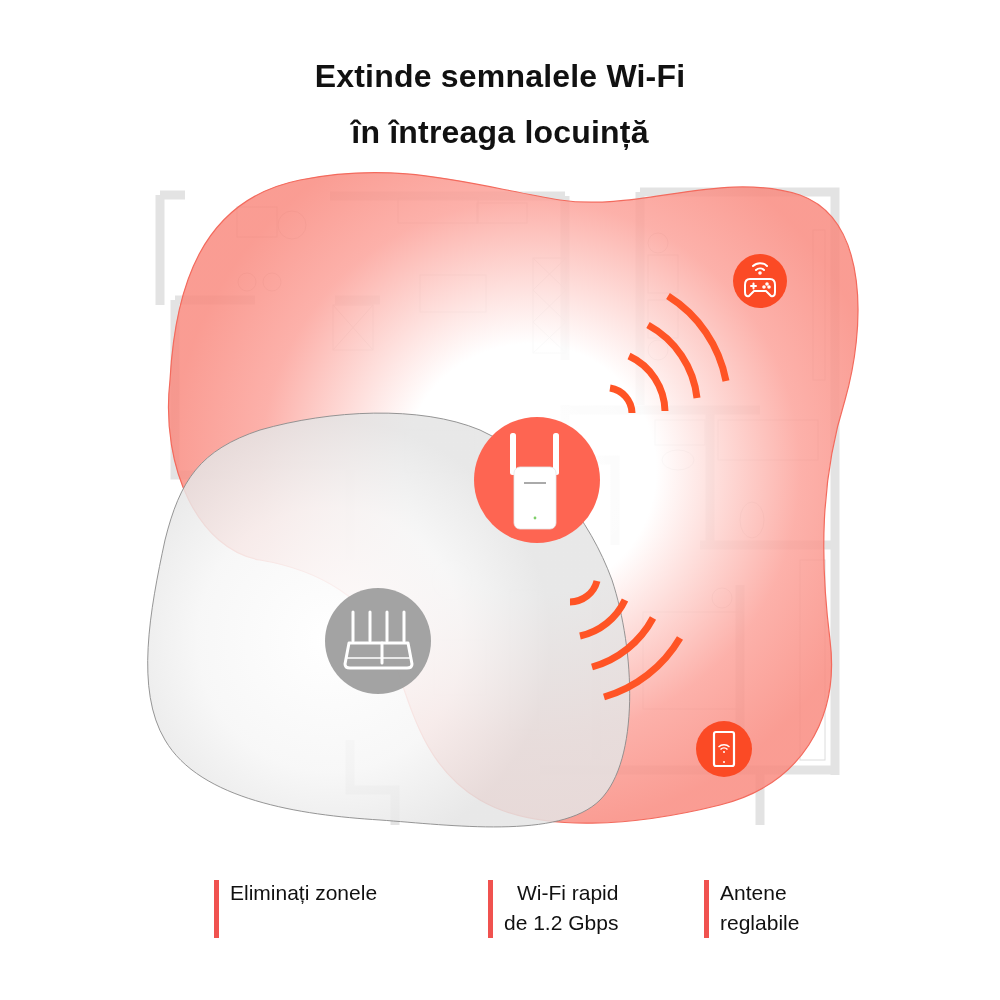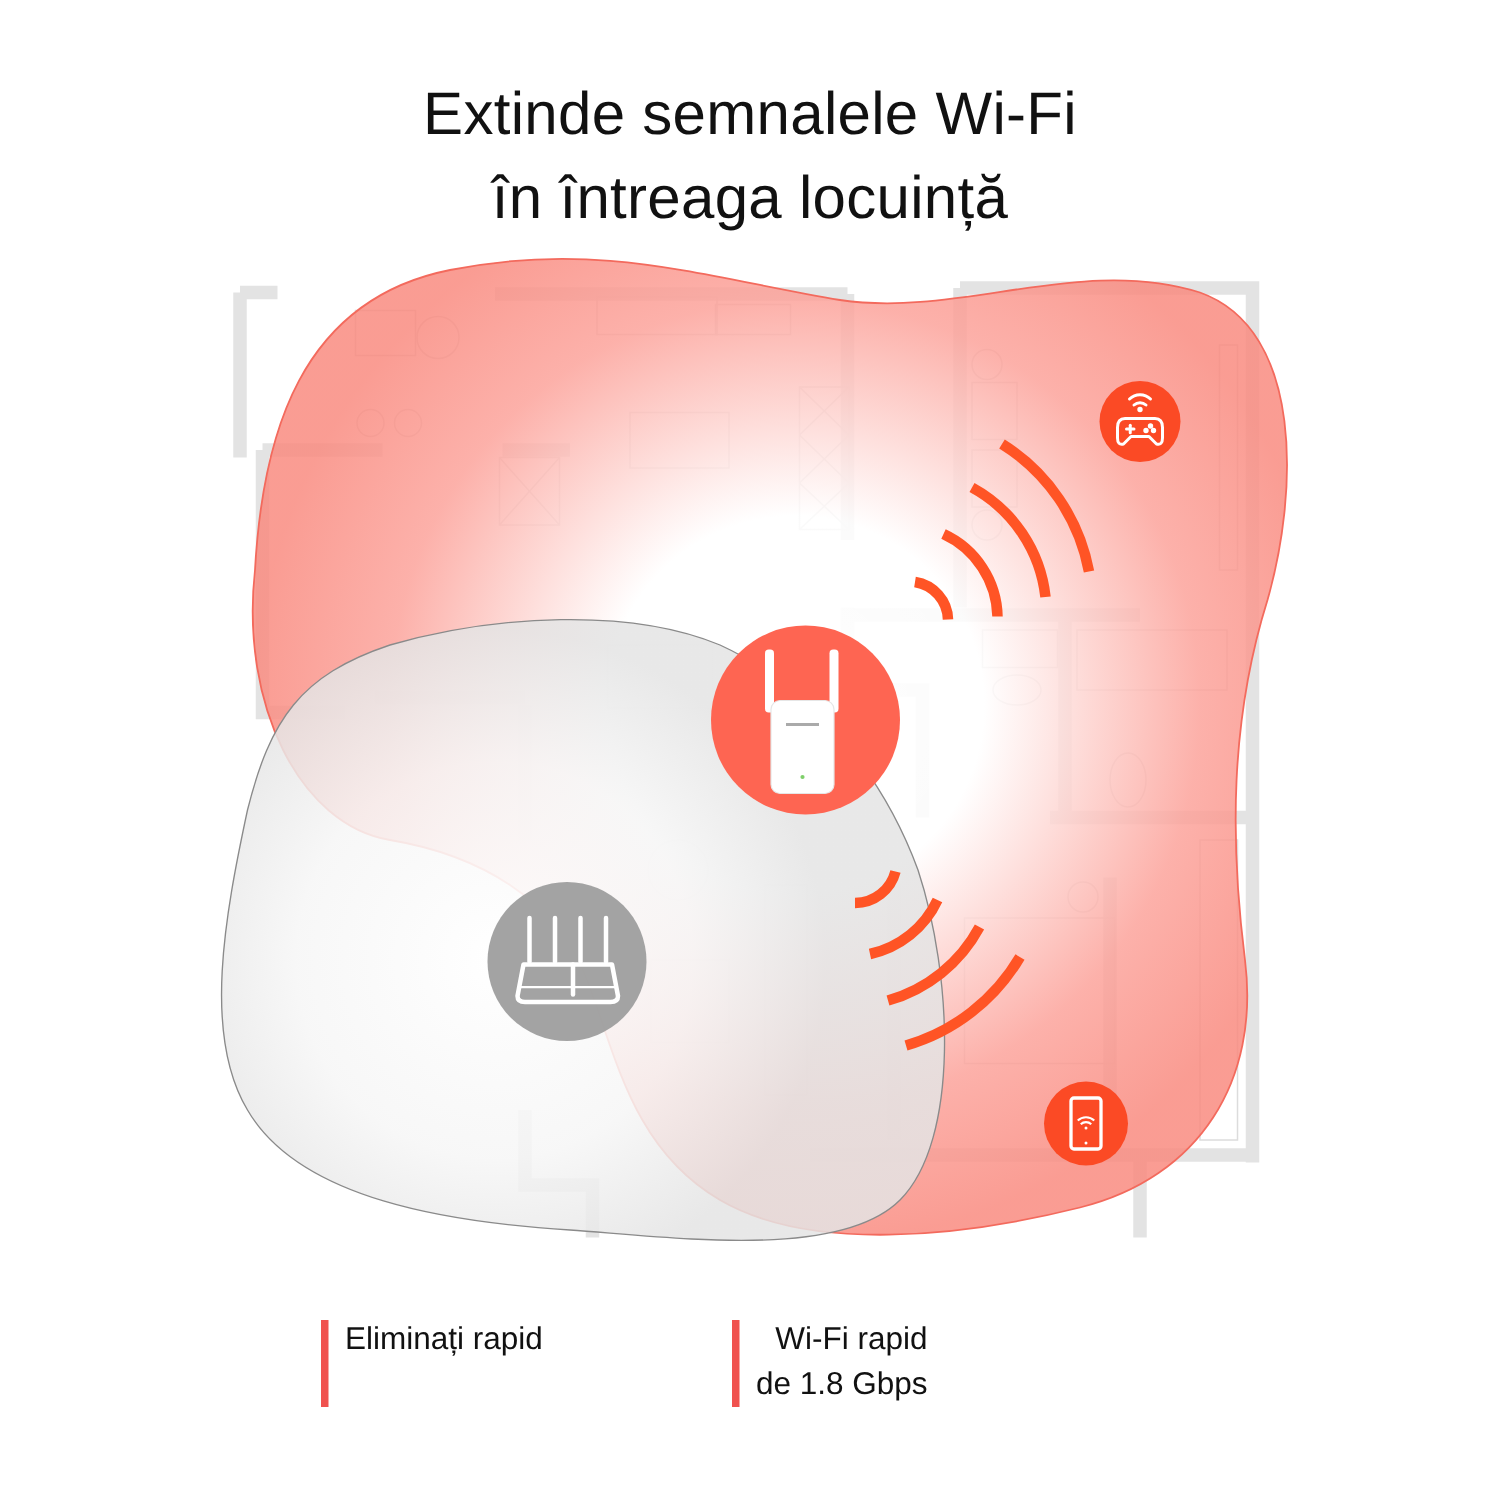--- a/index.html
+++ b/index.html
@@ -1,19 +1,19 @@
 <!DOCTYPE html>
 <html><head>
   <meta charset="utf-8">
   <style>
     html, body { margin: 0; padding: 0; background: #ffffff; }
     body { width: 1000px; height: 1000px; position: relative; overflow: hidden;
            font-family: "Liberation Sans", "DejaVu Sans", sans-serif; color: #111; }
     .title { position: absolute; left: 0; right: 0; top: 48px; text-align: center;
-             font-size: 40px; font-weight: 400; line-height: 56px; letter-spacing: 0.2px; color: #111; }
+             font-size: 32px; font-weight: 700; line-height: 56px; letter-spacing: 0.2px; color: #111; }
     .title span { display: block; }
     .scene { position: absolute; left: 0; top: 0; width: 1000px; height: 1000px; }
     .features { position: absolute; top: 878px; left: 0; width: 1000px; height: 60px; }
     .feature { position: absolute; top: 0; height: 60px; padding-left: 16px; }
     .feature .bar { position: absolute; left: 0; top: 2px; width: 5px; height: 58px; background: #f0524f; }
     .feature .text { font-size: 21px; line-height: 30px; color: #111; }
     .feature .text span { display: block; }
   </style>
 </head>
 <body>
@@ -171,23 +171,30 @@
       <circle cx="724" cy="752" r="1" fill="#ffffff"></circle>
       <circle cx="724" cy="762" r="1" fill="#ffffff"></circle>
     </g>
   </g>
 </svg>
 
 <div class="features">
   <div class="feature" style="left:214px;">
     <div class="bar"></div>
     <div class="text">
-      <span>Eliminați rapid</span>
+      <span>Eliminați zonele</span>
     </div>
   </div>
   <div class="feature" style="left:488px;text-align:right;">
     <div class="bar"></div>
     <div class="text">
       <span>Wi-Fi rapid</span>
-      <span>de 1.8 Gbps</span>
+      <span>de 1.2 Gbps</span>
+    </div>
+  </div>
+  <div class="feature" style="left:704px;">
+    <div class="bar"></div>
+    <div class="text">
+      <span>Antene</span>
+      <span>reglabile</span>
     </div>
   </div>
 </div>
 
 </body></html>

